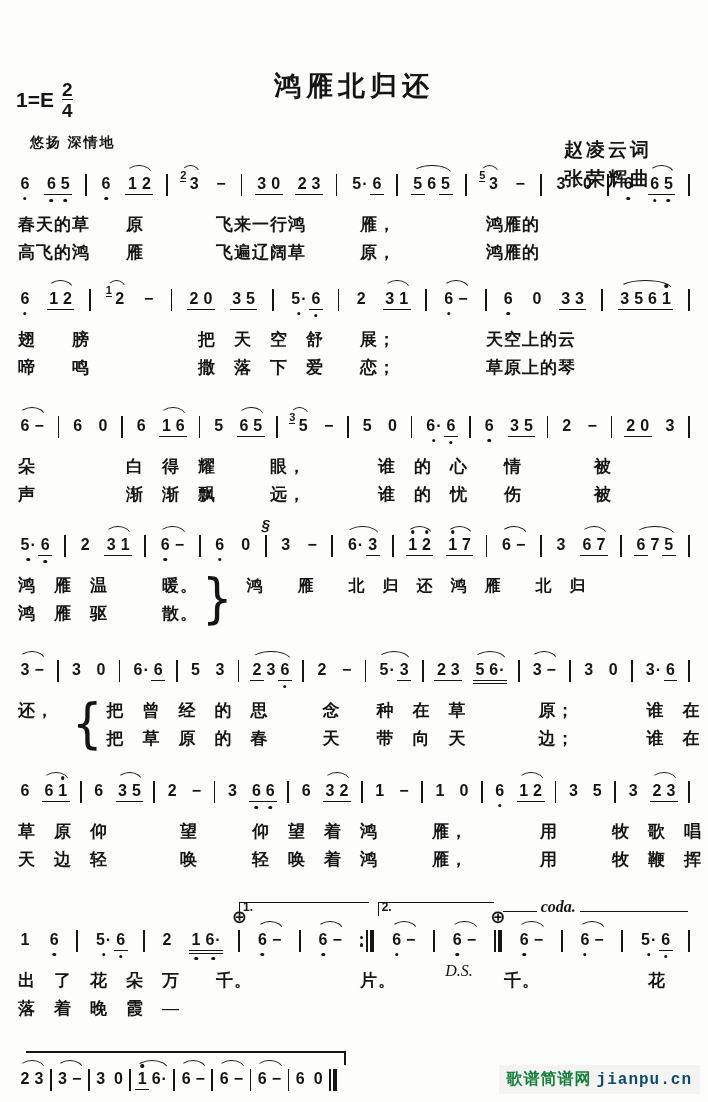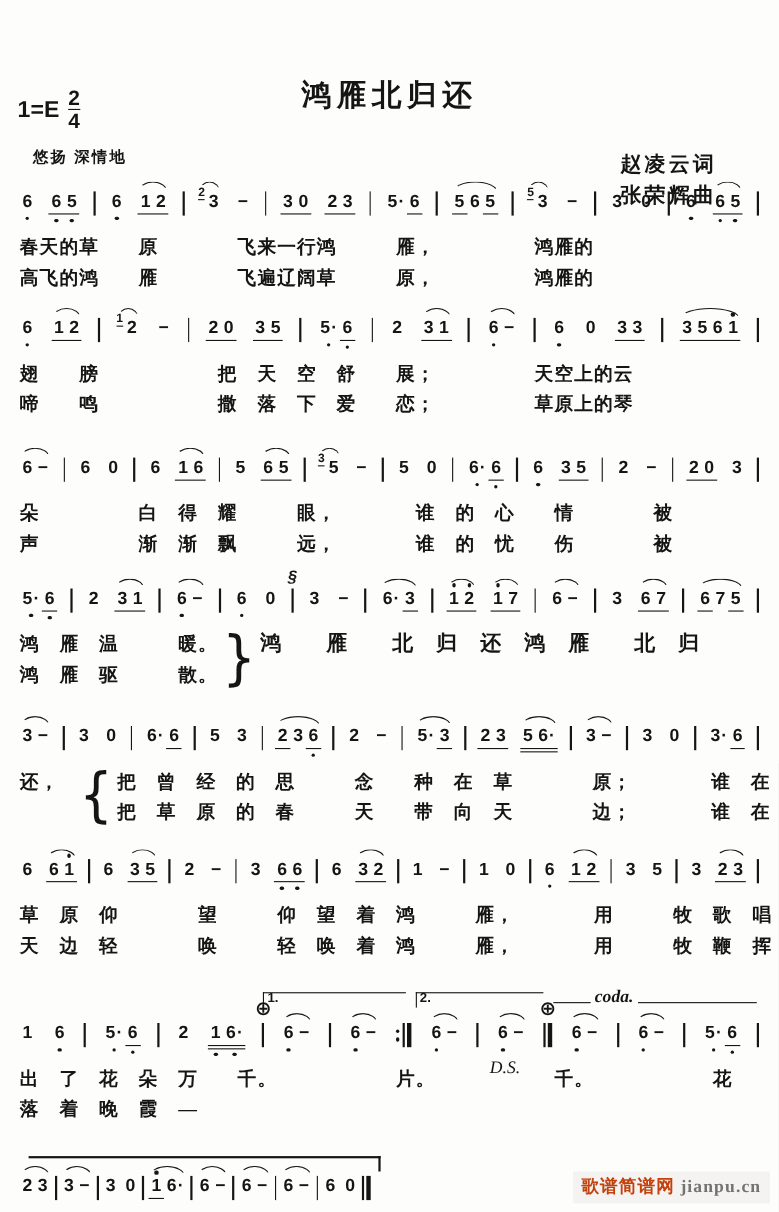--- a/index.html
+++ b/index.html
@@ -55,22 +55,22 @@
   .above.segno{font-size:15px;font-style:italic;}
   .above.coda{font-size:18px;}
 
   
   .lyricwrap{display:flex;align-items:flex-start;padding:3px 0 0 2px;}
   .lyriccol{display:flex;flex-direction:column;}
   .lyric-row{font-size:17px;line-height:28px;font-weight:600;white-space:pre;letter-spacing:1px;
       font-family:"Liberation Serif","DejaVu Serif",serif;}
   .lyric-pre{font-size:17px;line-height:28px;font-weight:600;white-space:pre;letter-spacing:1px;
       margin-right:14px;font-family:"Liberation Serif","DejaVu Serif",serif;}
-  .lyric-after{font-size:19px;line-height:28px;font-weight:600;white-space:pre;letter-spacing:1px;
-      margin-left:0;font-family:"Liberation Serif","DejaVu Serif",serif;}
+  .lyric-after{font-size:16px;line-height:28px;font-weight:600;white-space:pre;letter-spacing:1px;
+      margin-left:10px;font-family:"Liberation Serif","DejaVu Serif",serif;}
   .brace{font-size:48px;line-height:52px;font-weight:400;transform:scaleY(1.12);margin:0 4px;
       font-family:"DejaVu Sans",sans-serif;}
 
   
   .sys1{margin-top:2px;}
   .sys2{margin-top:10px;}
   .sys3{margin-top:22px;}
   .sys4{margin-top:14px;}
   .sys5{margin-top:20px;}
   .sys6{margin-top:16px;}
@@ -92,22 +92,22 @@
   .ds-label{position:absolute;left:63.5%;top:44px;font-family:"Liberation Serif","DejaVu Serif",serif;
       font-style:italic;font-weight:400;font-size:16px;}
 
   
   .tailline{position:absolute;left:1.5%;width:47%;top:-6px;height:12px;
       border-top:2px solid #151515;border-right:2px solid #151515;}
 
   
   .watermark{position:absolute;right:8px;bottom:8px;padding:4px 8px;background:#f4f3f1;
       font-size:16px;font-weight:600;letter-spacing:1px;}
-  .wm-site{color:#c2410c;font-family:"Liberation Serif","DejaVu Serif",serif;}
-  .wm-url{color:#737373;font-family:Liberation Serif, serif;font-weight:700;}
+  .wm-site{color:#15803d;font-family:"Liberation Serif","DejaVu Serif",serif;}
+  .wm-url{color:#0c4a6e;font-family:Liberation Mono, monospace;font-weight:700;}
 </style>
 </head>
 <body>
 
 <div class="page">
   <div class="inner">
 
     <div class="header">
       <div class="keysig">
         <span>1=E</span>

